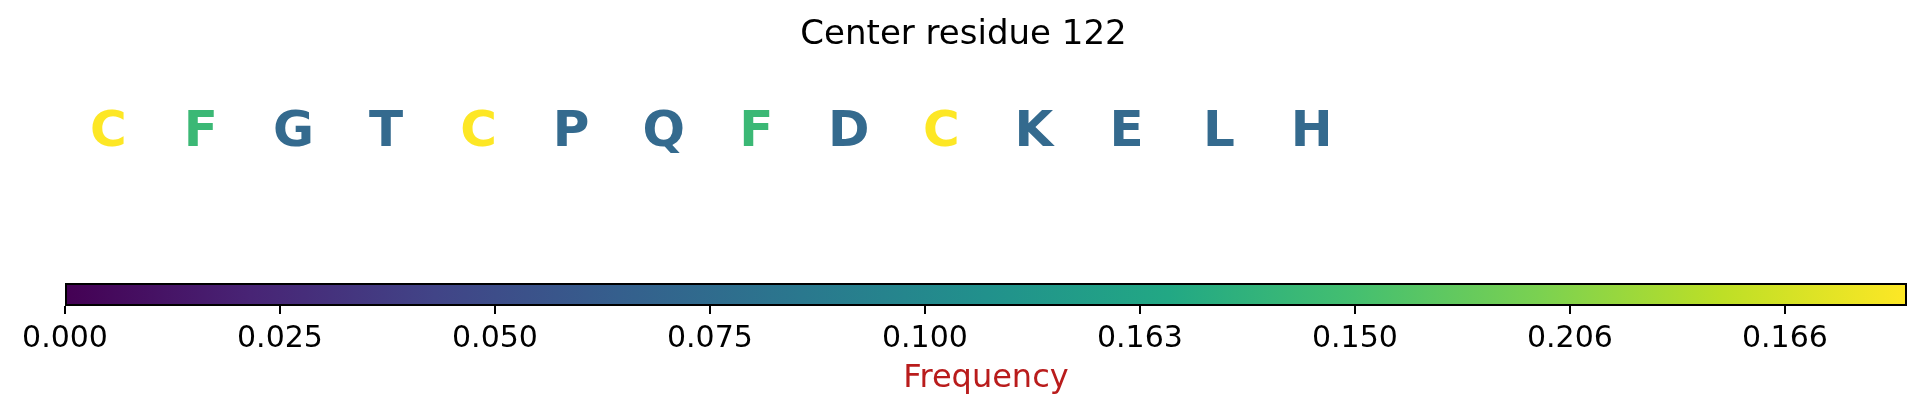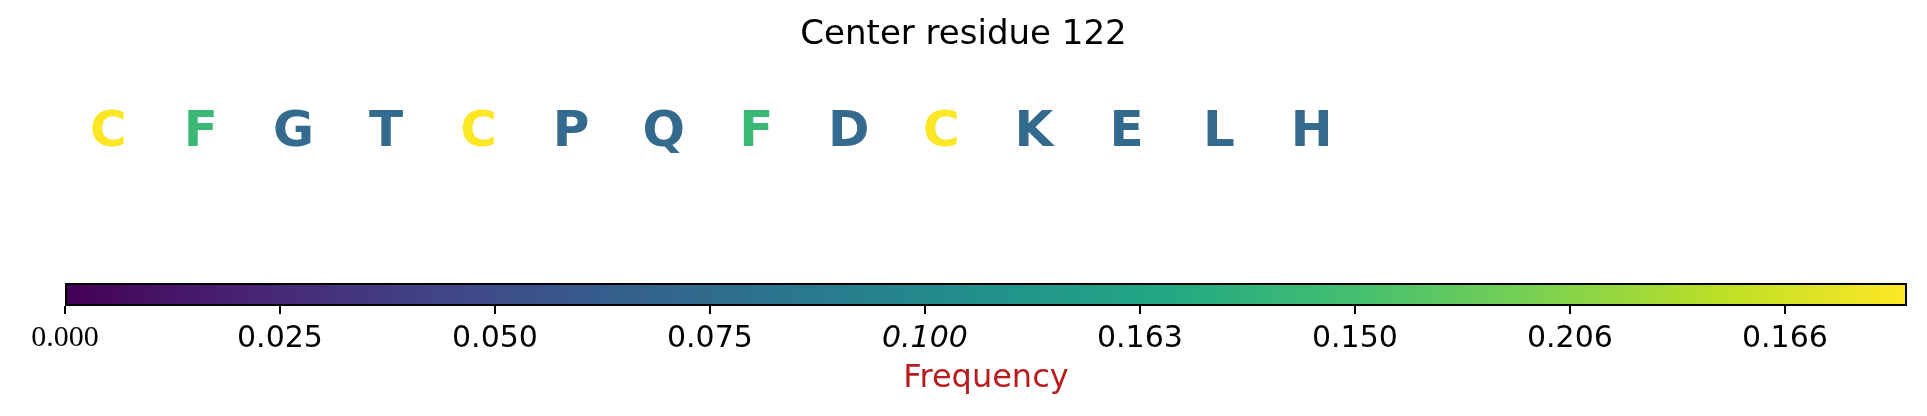--- a/index.html
+++ b/index.html
@@ -98,29 +98,29 @@
       <span class="letter" style="color: rgb(52, 106, 142);">K</span>
       <span class="letter" style="color: rgb(52, 106, 142);">E</span>
       <span class="letter" style="color: rgb(52, 106, 142);">L</span>
       <span class="letter" style="color: rgb(52, 106, 142);">H</span>
     </div>
 
   <div class="colorbar-wrap">
     <div class="colorbar-bar" id="colorbar-bar" style="background: linear-gradient(to right, rgb(68, 1, 84) 0%, rgb(72, 36, 117) 10%, rgb(65, 68, 135) 20%, rgb(53, 95, 141) 30%, rgb(42, 120, 142) 40%, rgb(33, 145, 140) 50%, rgb(34, 168, 132) 60%, rgb(68, 191, 112) 70%, rgb(122, 209, 81) 80%, rgb(189, 223, 38) 90%, rgb(253, 231, 37) 100%);"></div>
     <div id="colorbar-ticks">
         <div class="cb-tick" style="left: 0%;"></div>
-        <div class="cb-tick-label" style="left: 0%; font-family: Liberation Serif, serif;">0.000</div>
+        <div class="cb-tick-label" style="left: 0%;">0.000</div>
         <div class="cb-tick" style="left: 11.671%;"></div>
         <div class="cb-tick-label" style="left: 11.671%;">0.025</div>
         <div class="cb-tick" style="left: 23.343%;"></div>
         <div class="cb-tick-label" style="left: 23.343%;">0.050</div>
         <div class="cb-tick" style="left: 35.014%;"></div>
         <div class="cb-tick-label" style="left: 35.014%;">0.075</div>
         <div class="cb-tick" style="left: 46.685%;"></div>
-        <div class="cb-tick-label" style="left: 46.685%; font-style: italic;">0.100</div>
+        <div class="cb-tick-label" style="left: 46.685%;">0.100</div>
         <div class="cb-tick" style="left: 58.357%;"></div>
         <div class="cb-tick-label" style="left: 58.357%;">0.163</div>
         <div class="cb-tick" style="left: 70.028%;"></div>
         <div class="cb-tick-label" style="left: 70.028%;">0.150</div>
         <div class="cb-tick" style="left: 81.699%;"></div>
         <div class="cb-tick-label" style="left: 81.699%;">0.206</div>
         <div class="cb-tick" style="left: 93.371%;"></div>
         <div class="cb-tick-label" style="left: 93.371%;">0.166</div>
       </div>
     <div class="colorbar-label">Frequency</div>

